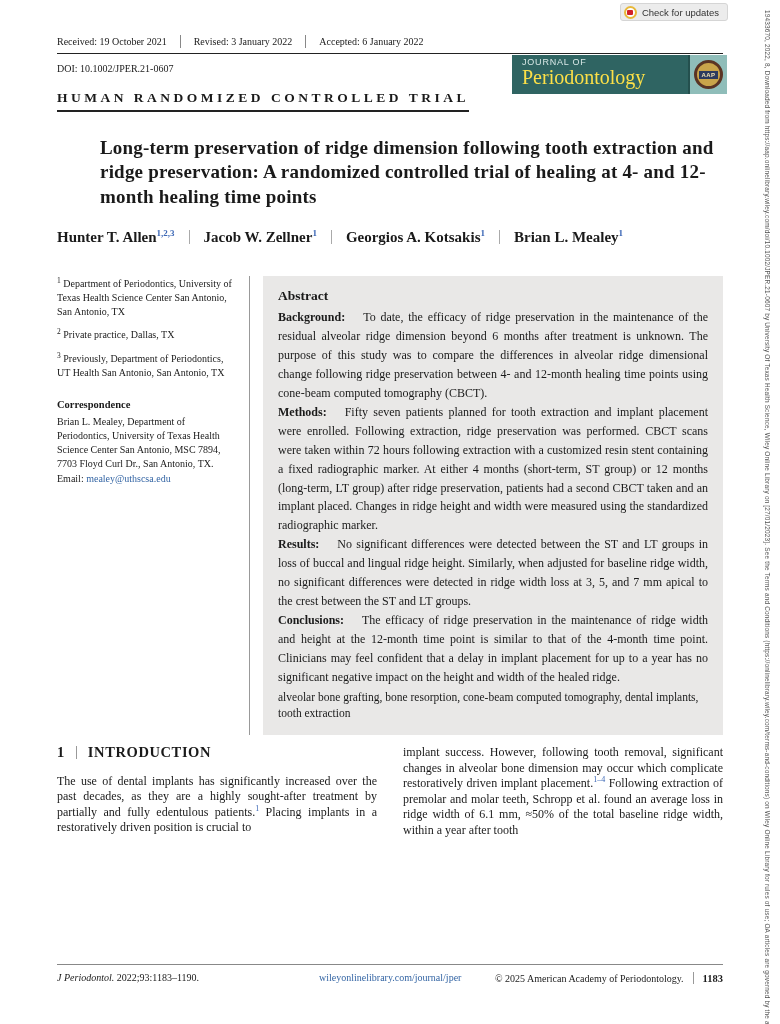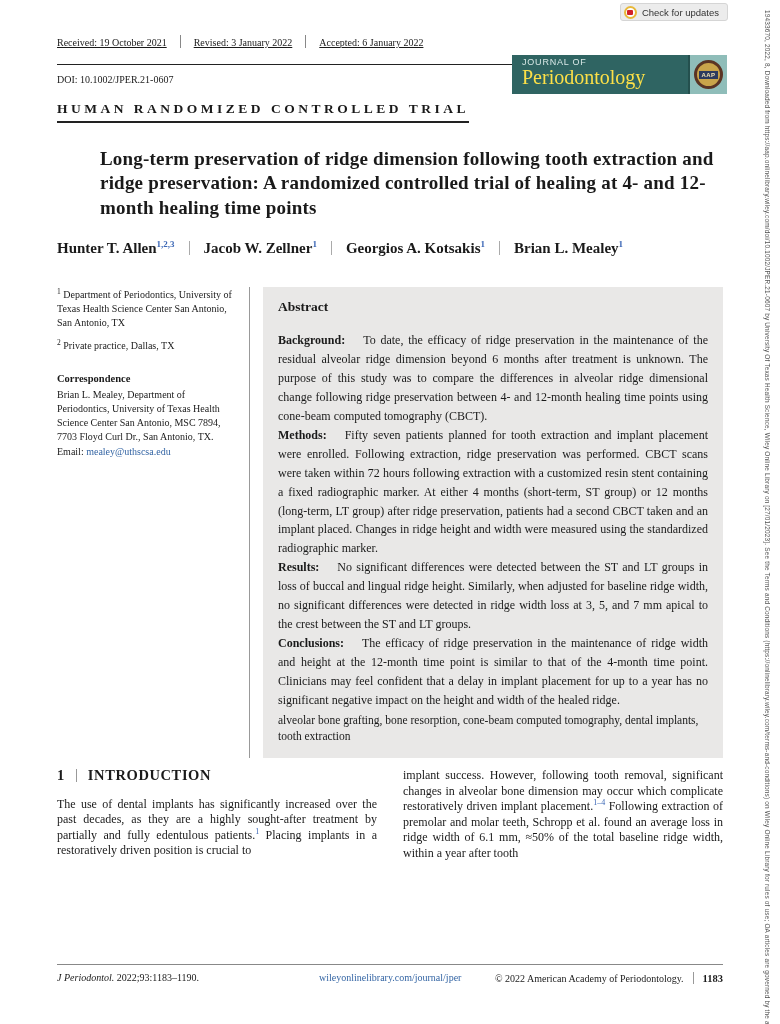--- a/index.html
+++ b/index.html
@@ -5,22 +5,22 @@
   * { margin:0; padding:0; box-sizing:border-box; }
   html,body { width:780px; height:1024px; }
   body {
     position:relative; overflow:hidden; background:#ffffff;
     font-family:"Liberation Serif", serif; color:#1a1a1a;
   }
   .content { position:absolute; left:57px; top:0; width:666px; }
 
   
   .dates-row {
-    margin-top:35px; display:flex; align-items:flex-end;
-    font-size:10px; border-bottom:1px solid #222; padding-bottom:16px;text-decoration:underline;
+    margin-top:35px; display:flex; align-items:center;
+    font-size:10px; border-bottom:1px solid #222; padding-bottom:5px;
   }
   .dates-row .vr { width:1px; height:13px; background:#888; margin:0 13px; }
   .doi-line { margin-top:9px; font-size:10px; }
 
   
   .logo {
     position:absolute; top:55px; right:-4px; width:215px; height:39px;
     display:flex; background:#2f6462;
   }
   .logo-text { flex:1; padding:3px 0 0 10px; line-height:1.05; }
@@ -60,21 +60,21 @@
   .aff-col { width:192px; font-size:10px; line-height:1.4; padding-right:10px; }
   .aff-item { margin-bottom:8px; }
   .aff-item sup { font-size:7.5px; }
   .corr-heading { font-weight:bold; margin-top:18px; font-size:10.5px; }
   .corr-body { margin-top:2px; }
   .email-line { margin-top:1px; }
   .email-link { color:#3465a4; text-decoration:none; }
   .col-divider { width:1px; background:#999; margin-right:13px; }
 
   .abstract-box { flex:1; background:#e9e8e7; padding:12px 15px 14px 15px; }
-  .abstract-heading { font-size:13.5px; font-weight:bold; margin-bottom:16px; }
+  .abstract-heading { font-size:13.5px; font-weight:bold; margin-bottom:4px; }
   .abs-para { font-size:12px; line-height:1.58; text-align:justify; }
   .abs-para b { margin-right:18px; }
   .keywords-heading { margin-top:16px; font-size:9.5px; font-weight:bold; letter-spacing:2.5px; }
   .keywords-text { margin-top:3px; font-size:11.5px; line-height:1.35; }
 
   
   .intro { margin-top:10px; display:flex; gap:26px; }
   .intro-col { flex:1; font-size:12px; line-height:15.5px; text-align:justify; }
   .intro-heading { font-size:14.5px; font-weight:bold; letter-spacing:0.6px; display:flex; align-items:center; margin-bottom:13px; }
   .intro-heading .vr { width:1px; height:13px; background:#999; margin:0 11px; }
@@ -166,20 +166,21 @@
     <span><span>Georgios A. Kotsakis</span><sup>1</sup></span>
     <span class="vr"></span>
     <span><span>Brian L. Mealey</span><sup>1</sup></span>
   </div>
 
   <div class="two-col">
 
     <div class="aff-col">
       <div class="aff-item"><sup>1</sup><span> Department of Periodontics, University of Texas Health Science Center San Antonio, San Antonio, TX</span></div>
       <div class="aff-item"><sup>2</sup><span> Private practice, Dallas, TX</span></div>
+      <div class="aff-item"><sup>3</sup><span> Previously, Department of Periodontics, UT Health San Antonio, San Antonio, TX</span></div>
       <div class="corr-heading">Correspondence</div>
       <div class="corr-body">Brian L. Mealey, Department of Periodontics, University of Texas Health Science Center San Antonio, MSC 7894, 7703 Floyd Curl Dr., San Antonio, TX.</div>
       <div class="email-line">
         <span>Email: </span><a href="#" class="email-link">mealey@uthscsa.edu</a>
       </div>
     </div>
 
     <div class="col-divider"></div>
 
     <div class="abstract-box">
@@ -213,17 +214,17 @@
       <div><span>implant success. However, following tooth removal, significant changes in alveolar bone dimension may occur which complicate restoratively driven implant placement.</span><span class="ref-sup">1–4</span><span> Following extraction of premolar and molar teeth, Schropp et al. found an average loss in ridge width of 6.1 mm, ≈50% of the total baseline ridge width, within a year after tooth</span></div>
     </div>
   </div>
 
 </div>
 
 <div class="footer">
   <span class="cite"><i>J Periodontol.</i><span> 2022;93:1183–1190.</span></span>
   <a href="#" class="link">wileyonlinelibrary.com/journal/jper</a>
   <span class="right">
-    <span>© 2022 American Academy of Periodontology.</span>
+    <span>© 2025 American Academy of Periodontology.</span>
     <span class="vr"></span>
     <span class="pagenum">1183</span>
   </span>
 </div>
 
 </body></html>

